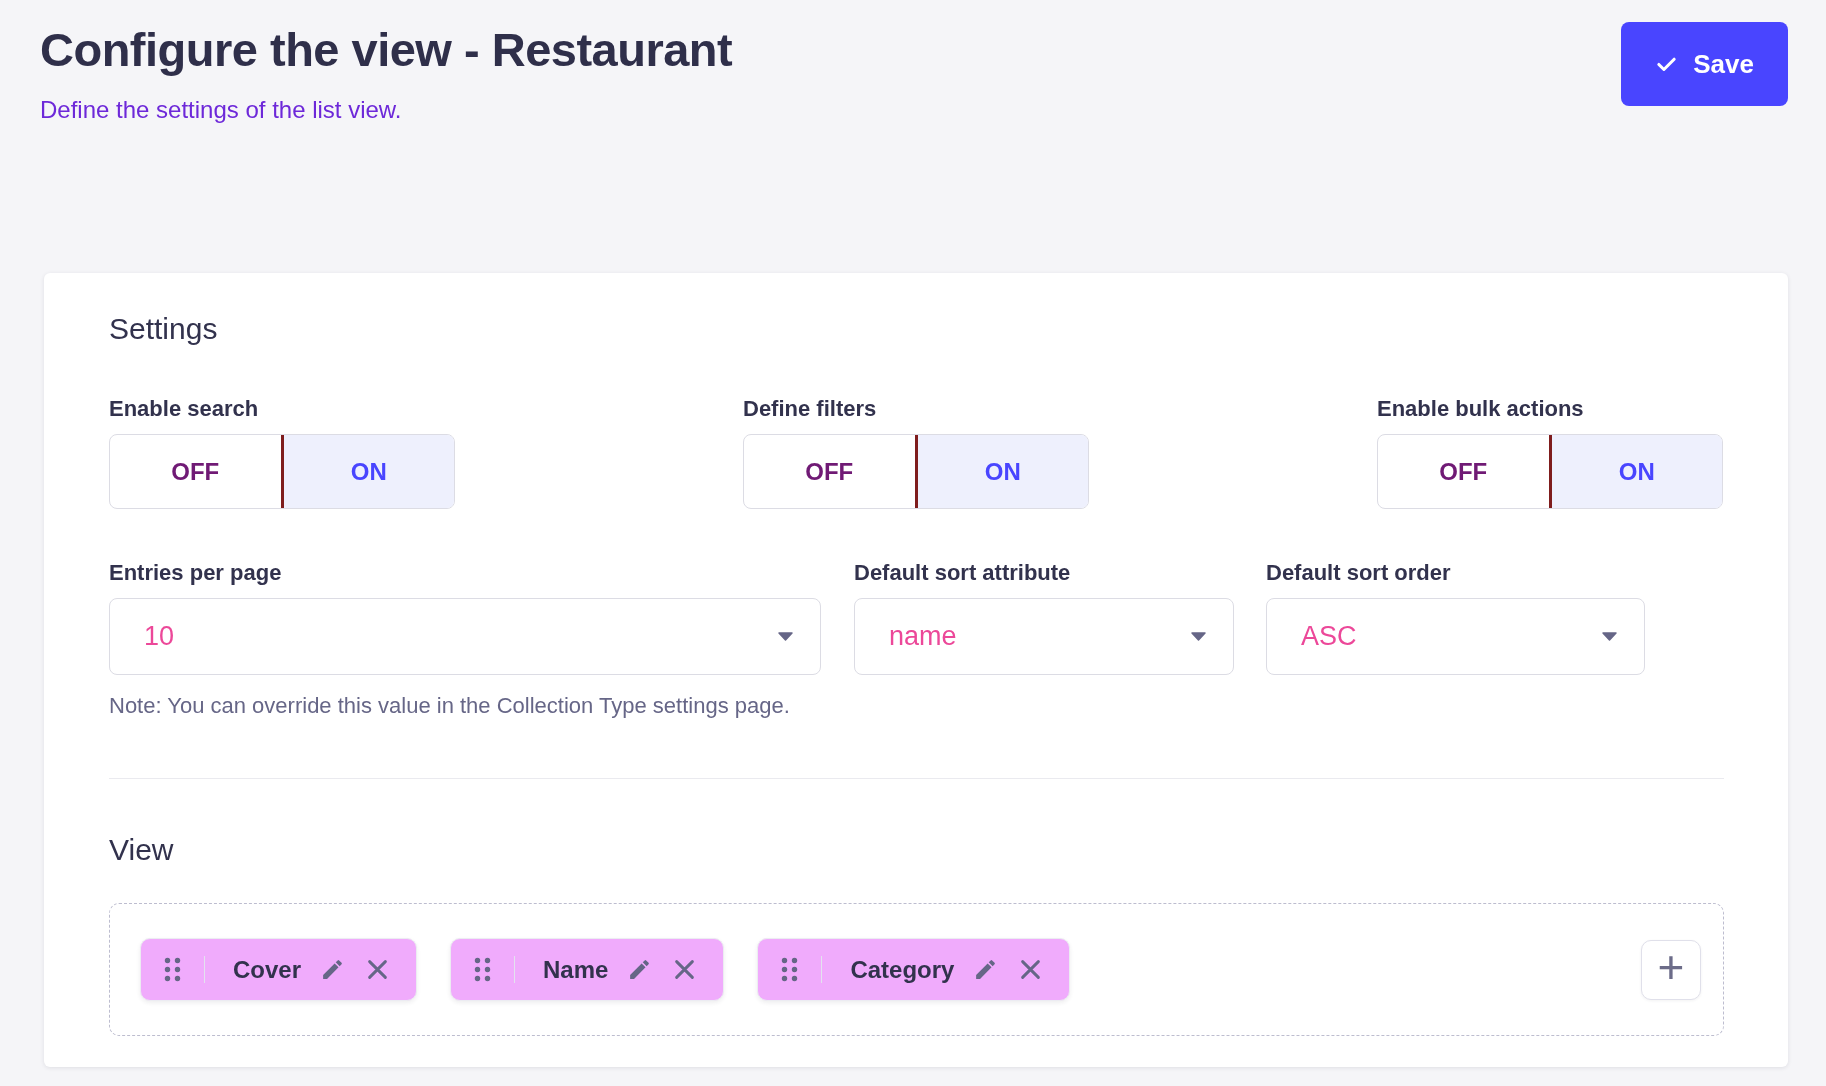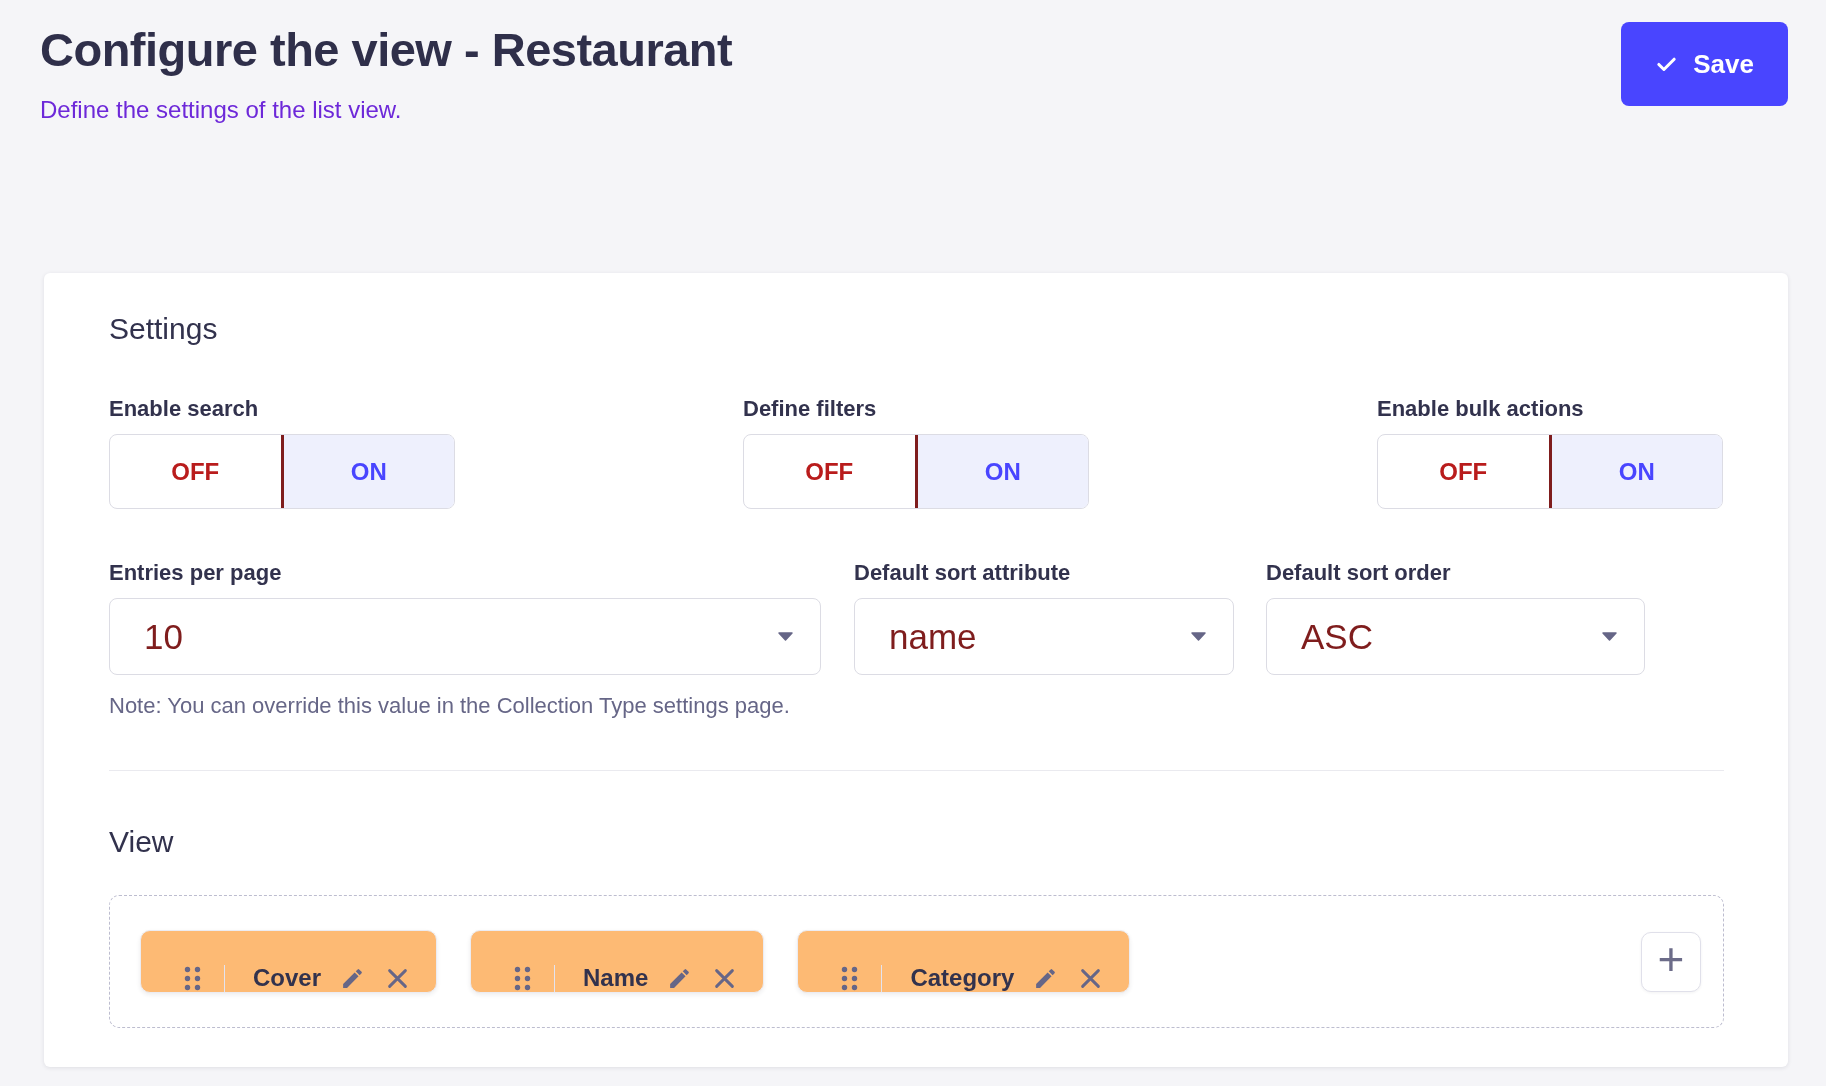--- a/index.html
+++ b/index.html
@@ -41,54 +41,54 @@
   .toggle-group + .toggle-group { margin-left:288px; }
   .f-label { font-size:22px; line-height:26px; font-weight:700; color:#32324d; margin-bottom:12px; }
   .toggle {
     display:flex; height:75px;
     border:1px solid #dcdce4; border-radius:8px;
     background:#ffffff; overflow:hidden;
   }
   .seg {
     flex:1; display:flex; align-items:center; justify-content:center;
     border:none; background:transparent; cursor:pointer;
-    font-family:inherit; font-size:24px; font-weight:700; color:#b91c1c;
+    font-family:inherit; font-size:24px; font-weight:700; color:#701a75;
   }
   .seg.on-active { background:#eef0fd; color:#4945ff; border-left:3px solid #7f1d1d; }
 
   
   .fields-row { display:flex; margin-top:51px; align-items:flex-start; }
   .field-entries { width:712px; }
   .field-sort-attr { width:380px; margin-left:33px; }
   .field-sort-order { width:379px; margin-left:32px; }
   .select {
     height:77px; background:#ffffff;
     border:1px solid #dcdce4; border-radius:8px;
     display:flex; align-items:center; justify-content:space-between;
     padding:0 26px 0 34px; cursor:pointer;
   }
-  .select-value { font-size:35px; color:#7f1d1d; }
-  .note { margin:17px 0 8px; font-size:22px; line-height:28px; color:#666687; }
+  .select-value { font-size:27px; color:#ec4899; }
+  .note { margin:17px 0 16px; font-size:22px; line-height:28px; color:#666687; }
 
   
   .divider { border:none; border-top:1px solid #eaeaef; margin:42px 0 0; }
   .view-heading { margin-top:53px; }
   .dropzone {
     margin-top:36px; height:133px;
     border:1px dashed #bdbdcf; border-radius:10px;
     display:flex; align-items:center;
     padding:0 22px 0 30px;
   }
 
   
   .chip {
-    display:flex; align-items:flex-end; height:63px;
-    background:#fdba74; border:1px solid #ececf2; border-radius:10px;
+    display:flex; align-items:center; height:63px;
+    background:#f0abfc; border:1px solid #ececf2; border-radius:10px;
     box-shadow:0 2px 4px rgba(33,33,52,0.08);
-    overflow:hidden; cursor:grab;padding-left:20px;
+    overflow:hidden; cursor:grab;
   }
   .chip + .chip { margin-left:33px; }
   .chip-handle {
     width:64px; display:flex; align-items:center; justify-content:center;
     border-right:1px solid #e3e3ee; cursor:grab;
   }
   .chip-body { display:flex; align-items:center; gap:19px; padding:0 25px 0 28px; }
   .chip-label { font-size:24px; font-weight:700; color:#32324d; }
   .icon-btn { display:flex; align-items:center; cursor:pointer; background:none; border:none; padding:0; }
 

